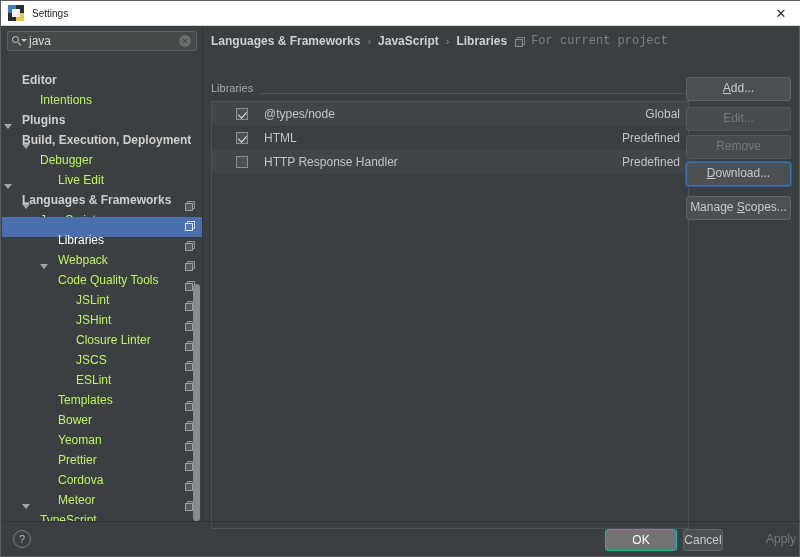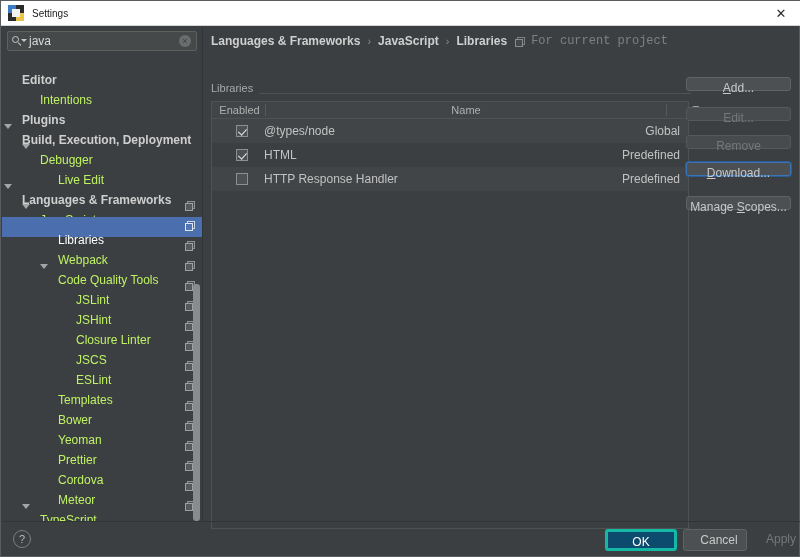--- a/index.html
+++ b/index.html
@@ -82,35 +82,35 @@
   .trow2.odd{background:#414547;}
   .trow2.even{background:#3c3f41;}
   .cb{position:absolute;left:24px;top:6px;width:12px;height:12px;border:1px solid #8b8f91;
       box-sizing:border-box;background:#4d5153;}
   .cb.on::after{content:"";position:absolute;left:3px;top:1px;width:4px;height:7px;
       border:solid #e6e6e6;border-width:0 1.6px 1.6px 0;transform:rotate(42deg);}
   .cname{position:absolute;left:52px;top:0;}
   .ctype{position:absolute;right:8px;top:0;}
 
   
-  .btn{position:absolute;height:14px;line-height:20px;text-align:center;font-size:12px;
+  .btn{position:absolute;height:24px;line-height:20px;text-align:center;font-size:12px;
     background:#4c5052;border:1px solid #5e6365;border-radius:3px;box-sizing:border-box;
     color:#c9c9c9;cursor:default;}
   .btn.dis{color:#74787a;border-color:#55595b;background:#474b4d;}
   .btn.focus{border:1px solid #3b74b5;box-shadow:0 0 0 1px #2e5c92;}
   .mn{text-decoration:underline;}
   .rbtn{left:685px;width:105px;}
 
   
   .footsep{position:absolute;left:1px;top:520px;width:798px;height:1px;background:#323537;}
   .help{position:absolute;left:12px;top:529px;width:18px;height:18px;border-radius:50%;
     border:1px solid #7b7f81;box-sizing:border-box;color:#b7b7b7;font-size:11px;
     line-height:16px;text-align:center;cursor:default;}
   .bbtn{position:absolute;top:528px;height:22px;line-height:20px;}
-  .bbtn.primary{background:#0c4a6e;border:3px solid #14b8a6;color:#ffffff;}
+  .bbtn.primary{background:#737373;border:1px solid #14b8a6;color:#ffffff;}
 </style>
 </head>
 <body>
 
 <div id="app">
 
   <div class="titlebar">
     <div class="tb-icon">
       <div class="q1"></div>
         <div class="q2"></div>
@@ -293,27 +293,20 @@
             <span class="f"></span>
           </span>
           <span>For current project</span>
         </span>
       </div>
 
     <div class="grouplabel">Libraries</div>
     <div class="grouprule"></div>
 
     <div class="table">
-      <div class="thead" id="thead">
-          <div class="th" style="left: 1px; width: 53px;">Enabled</div>
-          <div class="th" style="left: 54px; width: 400px;">Name</div>
-          <div class="th" style="left: 455px; width: 75px;">Type</div>
-          <div class="thdiv" style="left: 53px;"></div>
-          <div class="thdiv" style="left: 454px;"></div>
-        </div>
       <div id="tbody">
           <div class="trow2 odd">
             <div class="cb on"></div>
             <div class="cname">@types/node</div>
             <div class="ctype">Global</div>
           </div>
           <div class="trow2 even">
             <div class="cb on"></div>
             <div class="cname">HTML</div>
             <div class="ctype">Predefined</div>
@@ -332,16 +325,16 @@
       <div class="btn rbtn" style="top: 76px;"><span class="mn">A</span>dd...</div>
       <div class="btn rbtn dis" style="top: 106px;">Edit...</div>
       <div class="btn rbtn dis" style="top: 134px;">Remove</div>
       <div class="btn rbtn focus" style="top: 161px;"><span class="mn">D</span>ownload...</div>
       <div class="btn rbtn" style="top: 195px;">Manage <span class="mn">S</span>copes...</div>
     </div>
 
   <div class="footsep"></div>
   <div class="help">?</div>
   <div class="btn bbtn primary" style="left:604px;width:72px;">OK</div>
-  <div class="btn bbtn" style="left:682px;width:64px;padding-left:8px;">Cancel</div>
+  <div class="btn bbtn" style="left:682px;width:40px;">Cancel</div>
   <div class="btn bbtn dis" style="left:752px;width:56px;border:none;background:transparent;">Apply</div>
 
 </div>
 
 </body></html>

